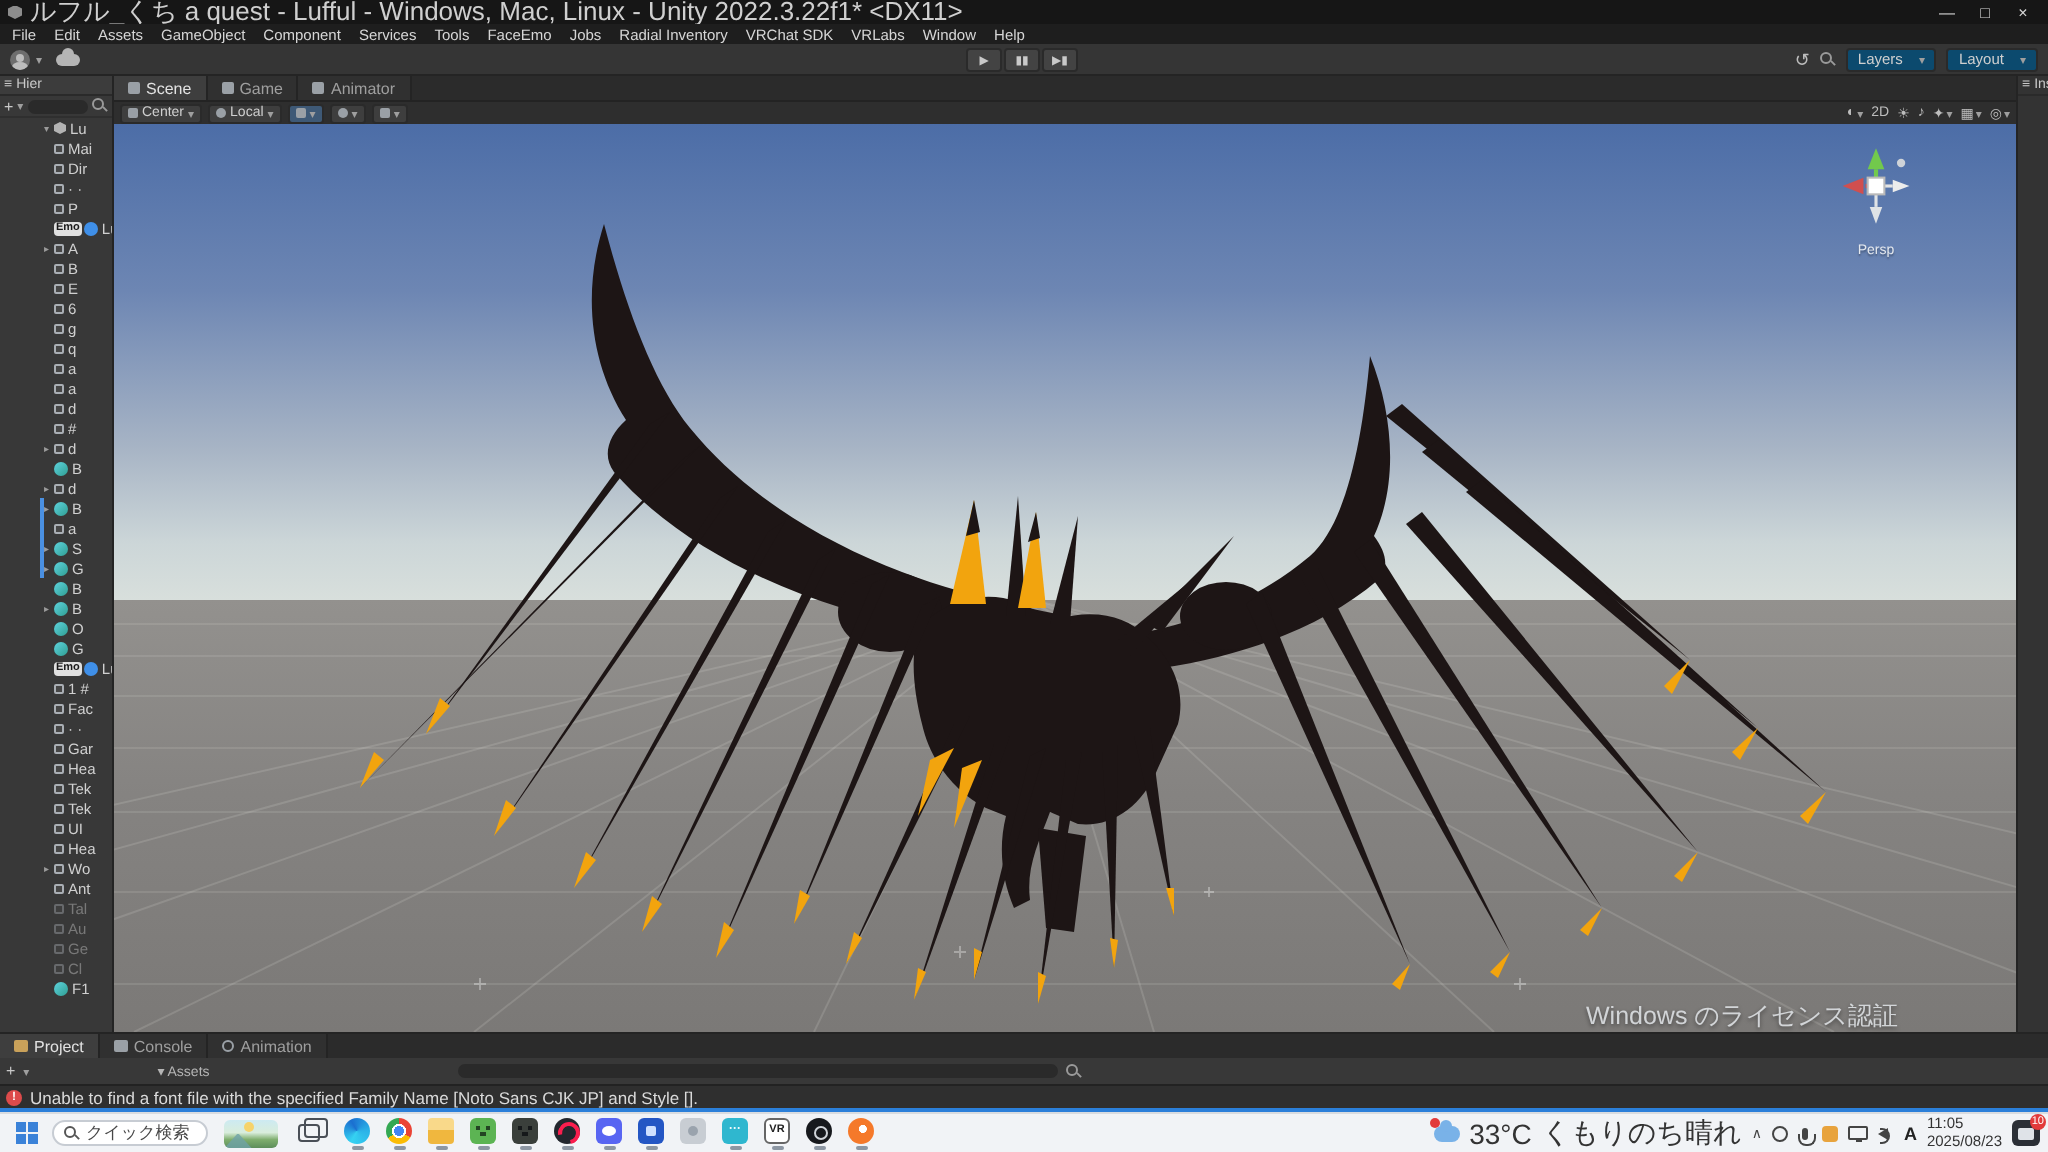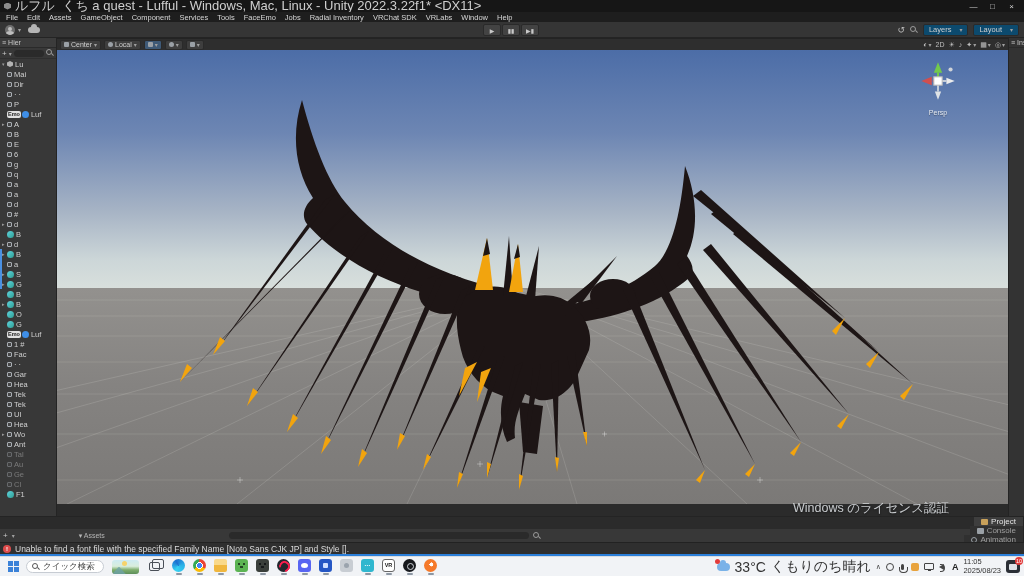--- a/index.html
+++ b/index.html
@@ -33,21 +33,21 @@
   .pill{height:12px;background:#0c4a6e;border:1px solid #2a2a2a;border-radius:2px;color:#cfcfcf;font-size:7.5px;display:flex;align-items:center;gap:8px;padding:0 5px;}
 
   
   .hierarchy{position:absolute;left:0;top:38px;width:57px;height:478px;background:#383838;border-right:1px solid #242424;overflow:hidden;}
   .h-head{height:10px;background:#3c3c3c;border-bottom:1px solid #2a2a2a;display:flex;align-items:center;gap:2px;padding:0 2px;font-size:7px;color:#c9c9c9;white-space:nowrap;overflow:hidden;}
   .h-tools{height:11px;display:flex;align-items:center;gap:2px;padding:0 2px;border-bottom:1px solid #2f2f2f;color:#c9c9c9;font-size:8px;white-space:nowrap;overflow:hidden;}
   .h-search{flex:1;height:7px;background:#2a2a2a;border-radius:4px;min-width:10px;}
   .lens{position:relative;width:8px;height:8px;flex:none;}
   .lens::before{content:"";position:absolute;left:0;top:0;width:4px;height:4px;border:1px solid #9a9a9a;border-radius:50%;}
   .lens::after{content:"";position:absolute;left:5px;top:5px;width:3px;height:1px;background:#9a9a9a;transform:rotate(45deg);}
-  .hrow{height:10px;display:flex;align-items:center;padding-left:2px;white-space:nowrap;overflow:hidden;}
+  .hrow{height:10px;display:flex;align-items:center;padding-left:2px;white-space:nowrap;overflow:hidden;margin-left:20px;}
   .harrow{width:5px;font-size:5px;color:#9a9a9a;flex:none;}
   .hic{width:6px;height:6px;flex:none;margin-right:2px;}
   .hrow.scene .hic{background:#b3b3b3;clip-path:polygon(50% 0,100% 25%,100% 75%,50% 100%,0 75%,0 25%);}
   .hrow.go .hic{border:1px solid #a9aeb4;background:rgba(255,255,255,.07);border-radius:1px;width:5px;height:5px;}
   .hrow.mesh .hic{border-radius:50%;background:linear-gradient(135deg,#5fd3de,#2f9f93);width:7px;height:7px;}
   .hrow.emo .hic{border-radius:50%;background:#3f8fe8;width:7px;height:7px;}
   .hbadge{display:none;background:#e0e0e0;color:#1a1a1a;font-size:5.5px;font-weight:bold;border-radius:2px;padding:0 1px;margin-right:1px;line-height:7px;}
   .hrow.emo .hbadge{display:inline-block;}
   .hlabel{font-size:7.5px;color:#d0d0d0;}
   .hrow.sel{box-shadow:inset 2px 0 0 #4a90e2;}
@@ -80,21 +80,21 @@
   .watermark{position:absolute;left:793px;top:500px;z-index:40;pointer-events:none;text-align:left;}
   .wm1{font-size:12.5px;color:rgba(228,231,235,.85);text-shadow:0 1px 2px rgba(0,0,0,.45);text-align:right;}
   .wm2{font-size:8.5px;color:rgba(220,223,227,.82);text-shadow:0 1px 2px rgba(0,0,0,.45);margin-top:3px;}
 
   
   .rstrip{position:absolute;left:1008px;top:38px;width:16px;height:478px;background:#333333;border-left:1px solid #242424;overflow:hidden;}
   .rstrip .h-head{background:#333;}
 
   
   .bottom{position:absolute;left:0;top:516px;width:1024px;height:26px;background:#383838;border-top:1px solid #242424;}
-  .btabs{height:12px;background:#2b2b2b;display:flex;align-items:flex-end;flex-direction:column;}
+  .btabs{height:12px;background:#2b2b2b;display:flex;align-items:flex-end;}
   .btab{height:12px;display:flex;align-items:center;gap:3px;padding:0 7px;font-size:8px;color:#9f9f9f;background:#303030;border-right:1px solid #242424;}
   .btab.active{background:#3e3e3e;color:#e2e2e2;}
   .ti{width:7px;height:6px;flex:none;}
   .ti-folder{background:#c9a15a;border-radius:1px;}
   .ti-console{background:#9aa0a6;border-radius:1px;}
   .ti-anim{border:1px solid #9aa0a6;border-radius:50%;width:6px;height:6px;}
   .b-tools{height:13px;display:flex;align-items:center;gap:4px;padding:0 3px;color:#c9c9c9;font-size:8px;overflow:hidden;}
   .b-search{width:300px;height:7px;background:#2a2a2a;border-radius:4px;margin-left:120px;}
   .b-assets{font-size:7px;color:#b5b5b5;margin-left:60px;}
 
@@ -554,20 +554,38 @@
           <span class="harrow"></span>
 
           <span class="hic"></span>
           <span class="hlabel">F1</span>
         </div>
 
     </div>
   </div>
 
   <div class="scene-area">
+    <div class="vtabs">
+
+        <div class="vtab active">
+          <span class="tabicon"></span>
+          <span>Scene</span>
+        </div>
+
+        <div class="vtab">
+          <span class="tabicon"></span>
+          <span>Game</span>
+        </div>
+
+        <div class="vtab">
+          <span class="tabicon"></span>
+          <span>Animator</span>
+        </div>
+
+    </div>
     <div class="stoolbar">
       <span class="sbtn">
         <span class="sic"></span>
         <span>Center</span>
         <span class="caret">▾</span>
       </span>
       <span class="sbtn">
         <span class="sic round"></span>
         <span>Local</span>
         <span class="caret">▾</span>

